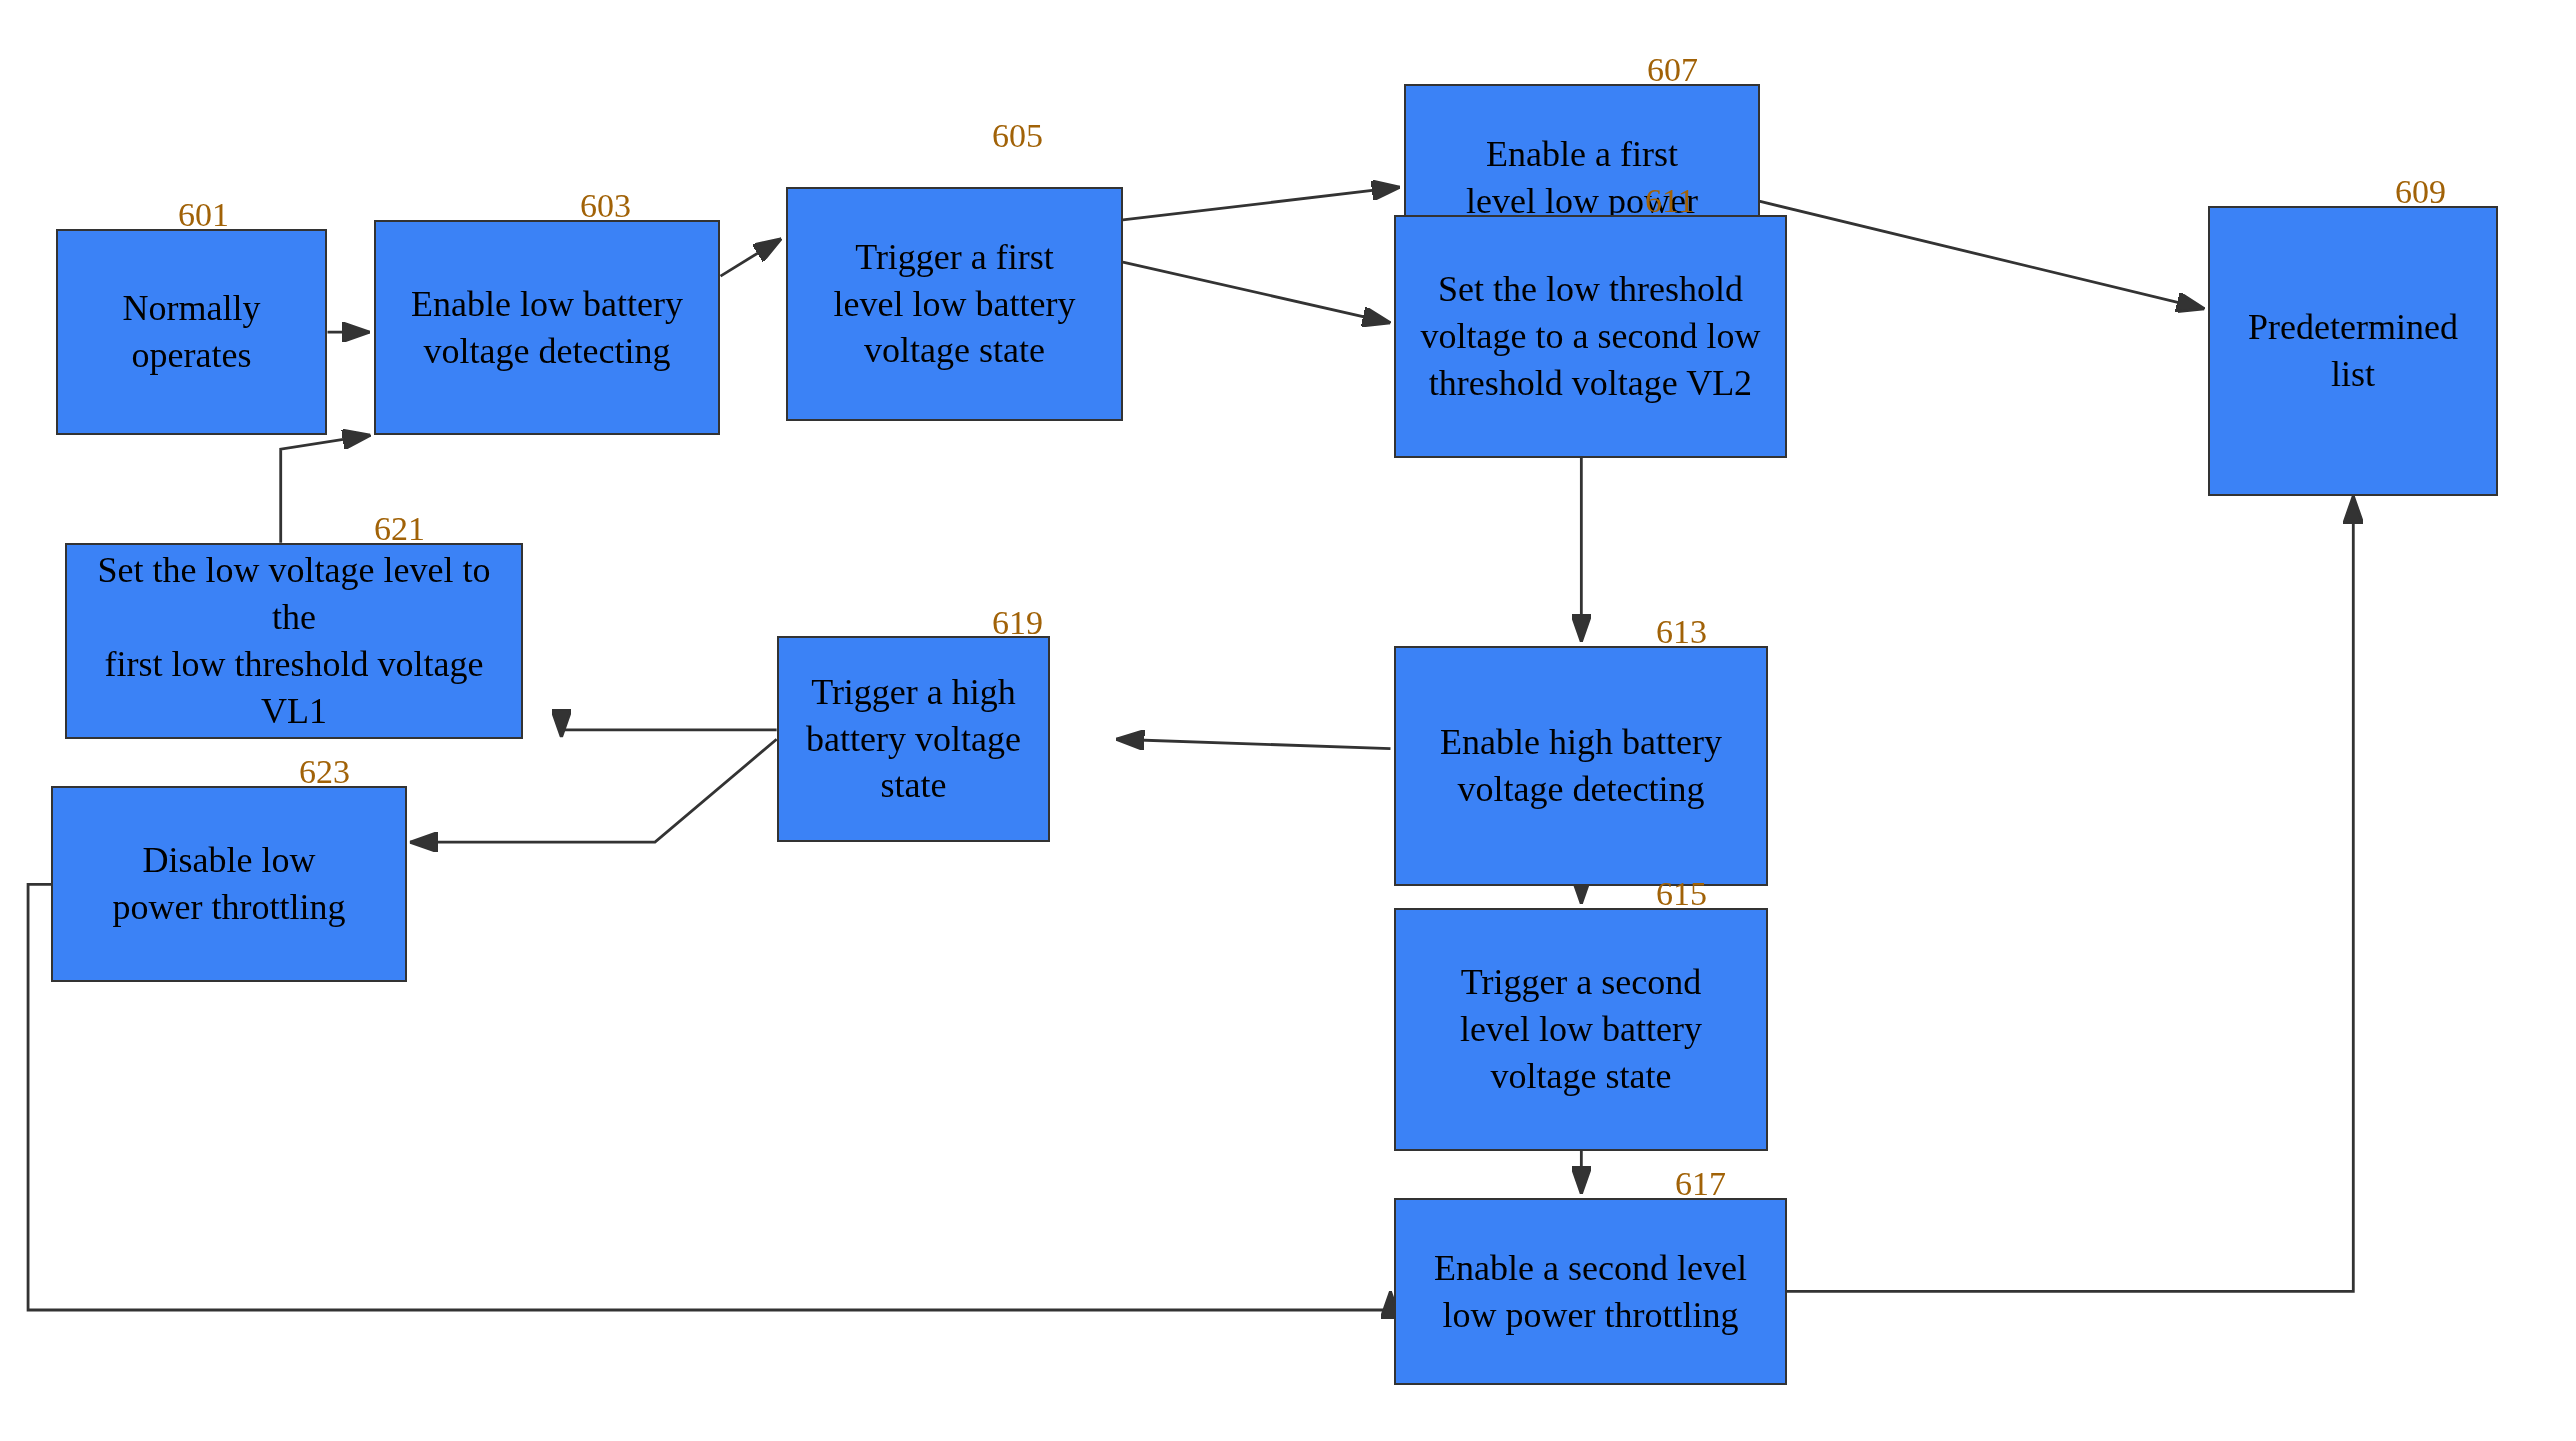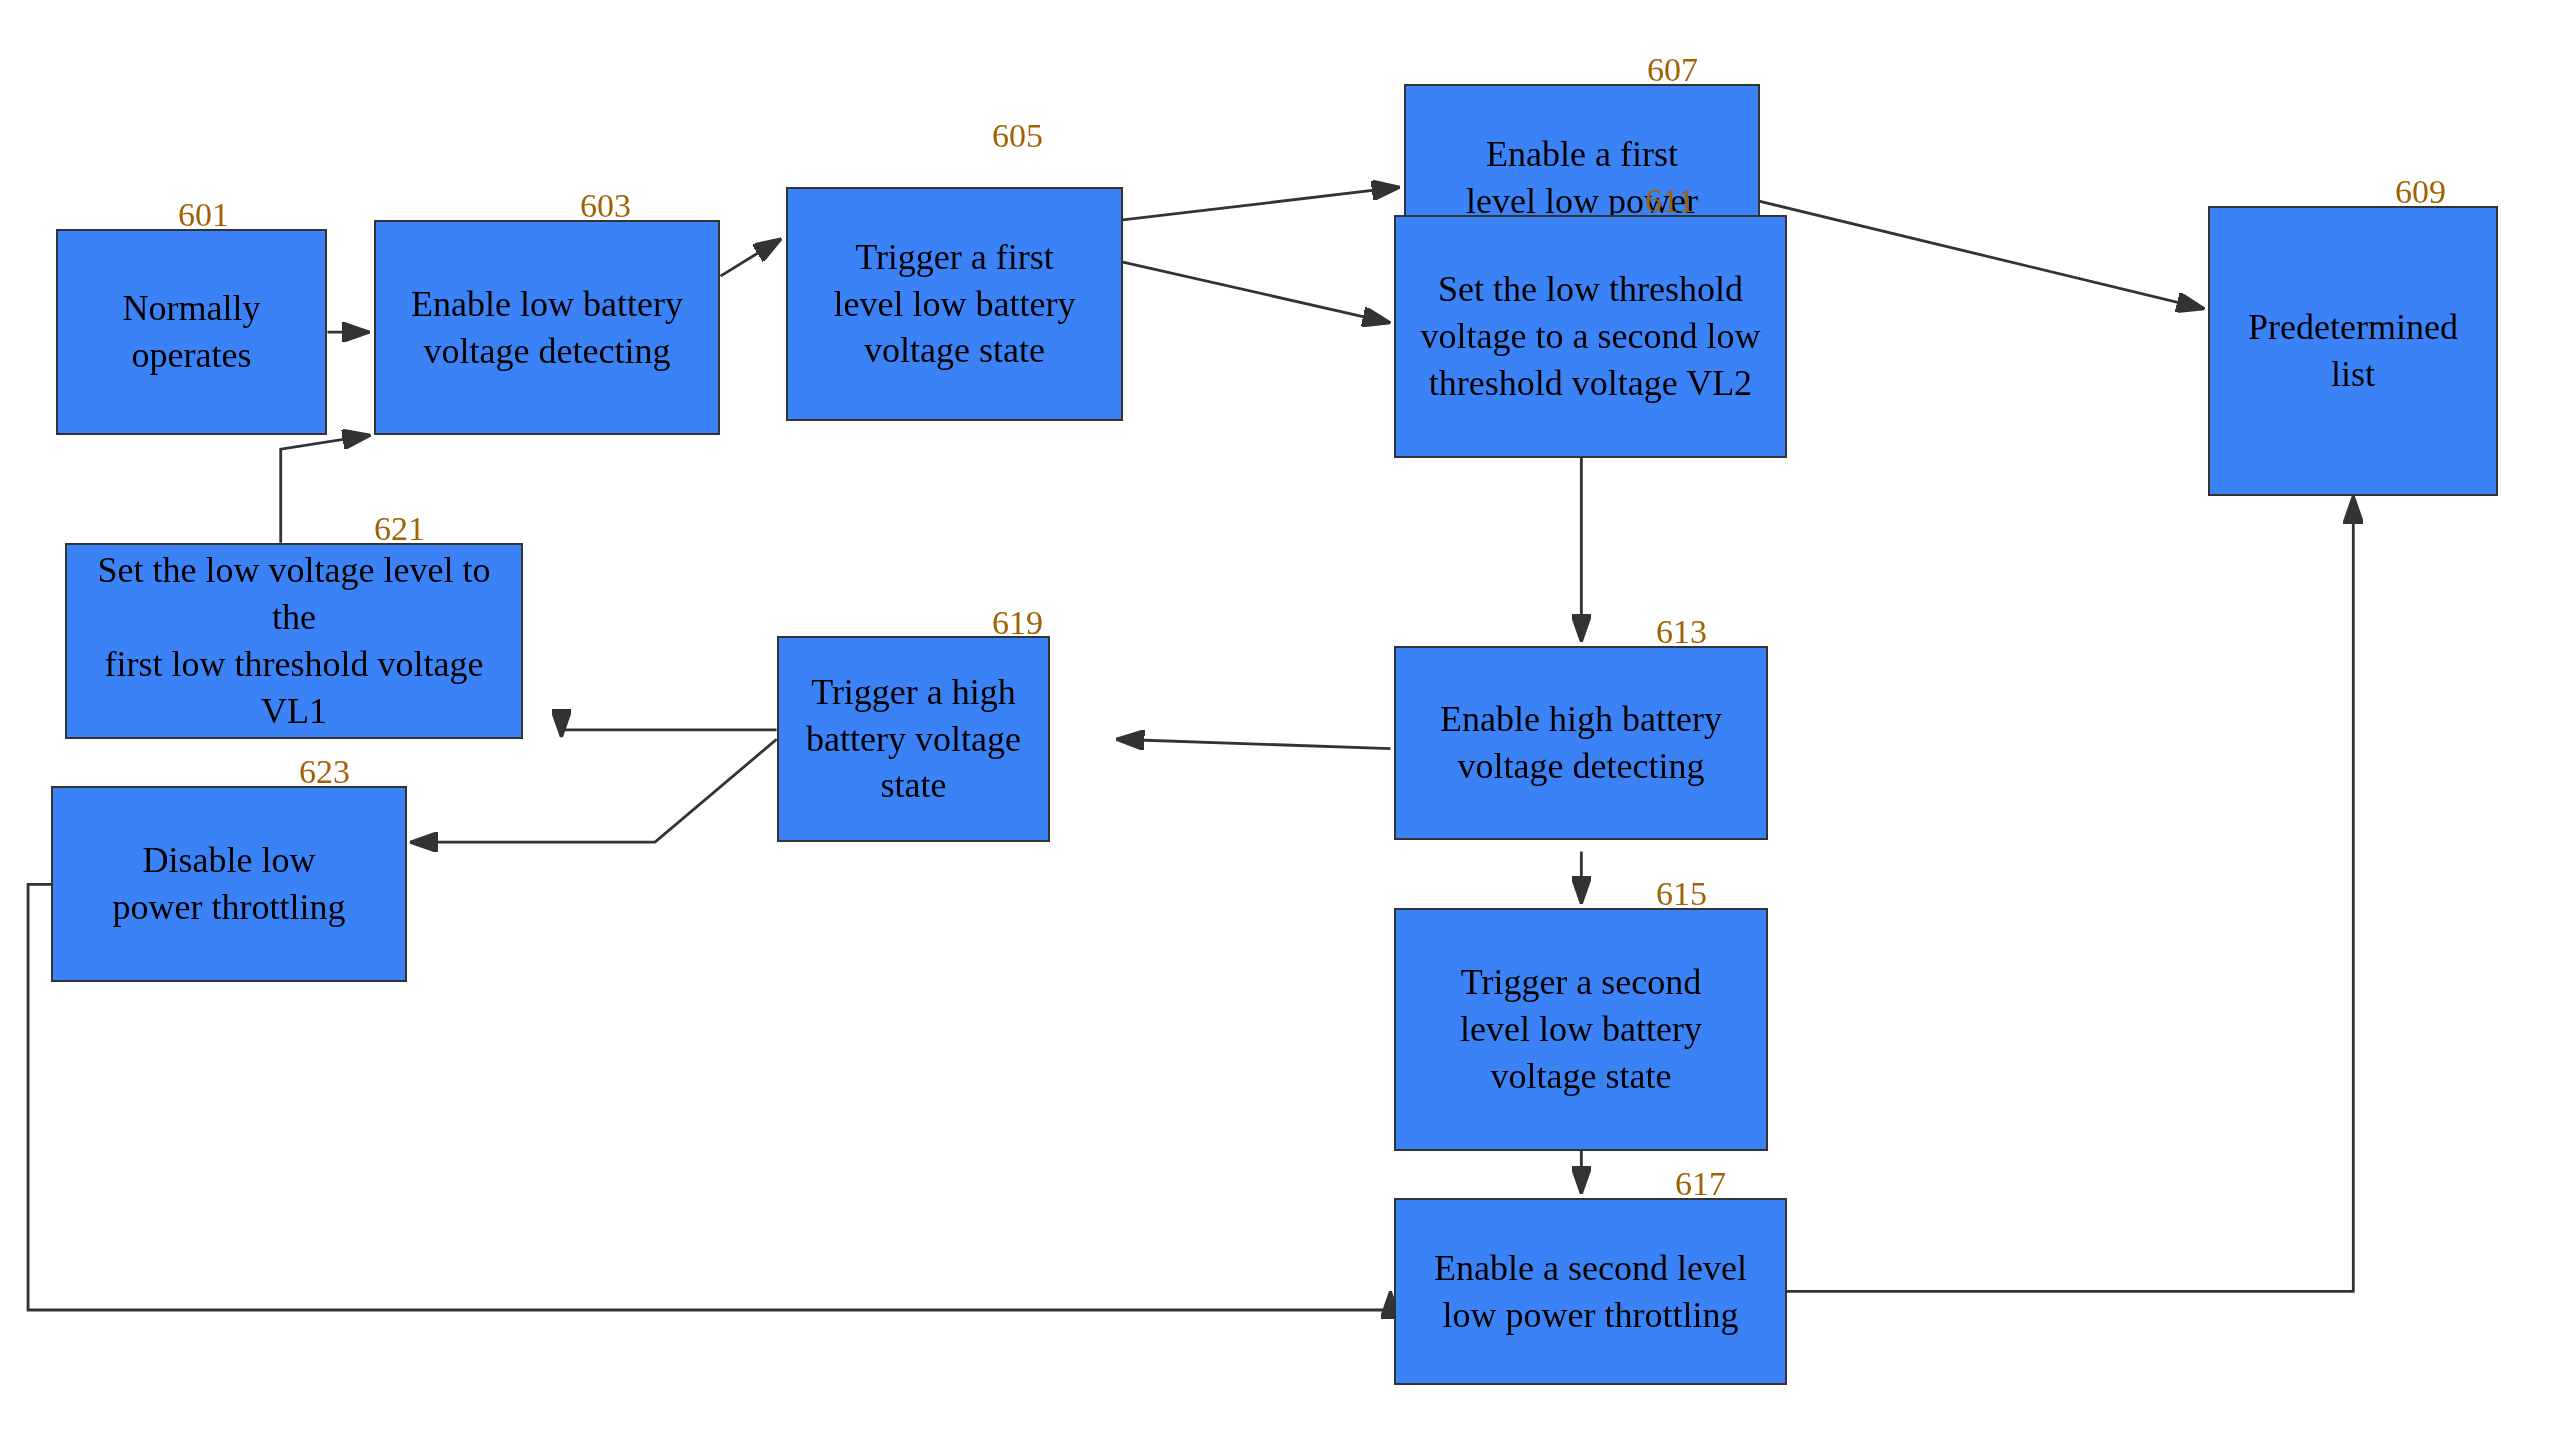--- a/index.html
+++ b/index.html
@@ -117,21 +117,21 @@
   <div class="box" style="left:2208px; top:206px; width:290px; height:290px;">
     <span>Predetermined<br>list</span>
   </div>
   <span class="label" style="left:2395px; top:173px;">609</span>
 
   <div class="box" style="left:1394px; top:215px; width:393px; height:243px;">
     <span>Set the low threshold<br>voltage to a second low<br>threshold voltage VL2</span>
   </div>
   <span class="label" style="left:1645px; top:182px;">611</span>
 
-  <div class="box" style="left:1394px; top:646px; width:374px; height:194px;">
+  <div class="box" style="left:1394px; top:646px; width:374px; height:240px;">
     <span>Enable high battery<br>voltage detecting</span>
   </div>
   <span class="label" style="left:1656px; top:613px;">613</span>
 
   <div class="box" style="left:1394px; top:908px; width:374px; height:243px;">
     <span>Trigger a second<br>level low battery<br>voltage state</span>
   </div>
   <span class="label" style="left:1656px; top:875px;">615</span>
 
   <div class="box" style="left:1394px; top:1198px; width:393px; height:187px;">

